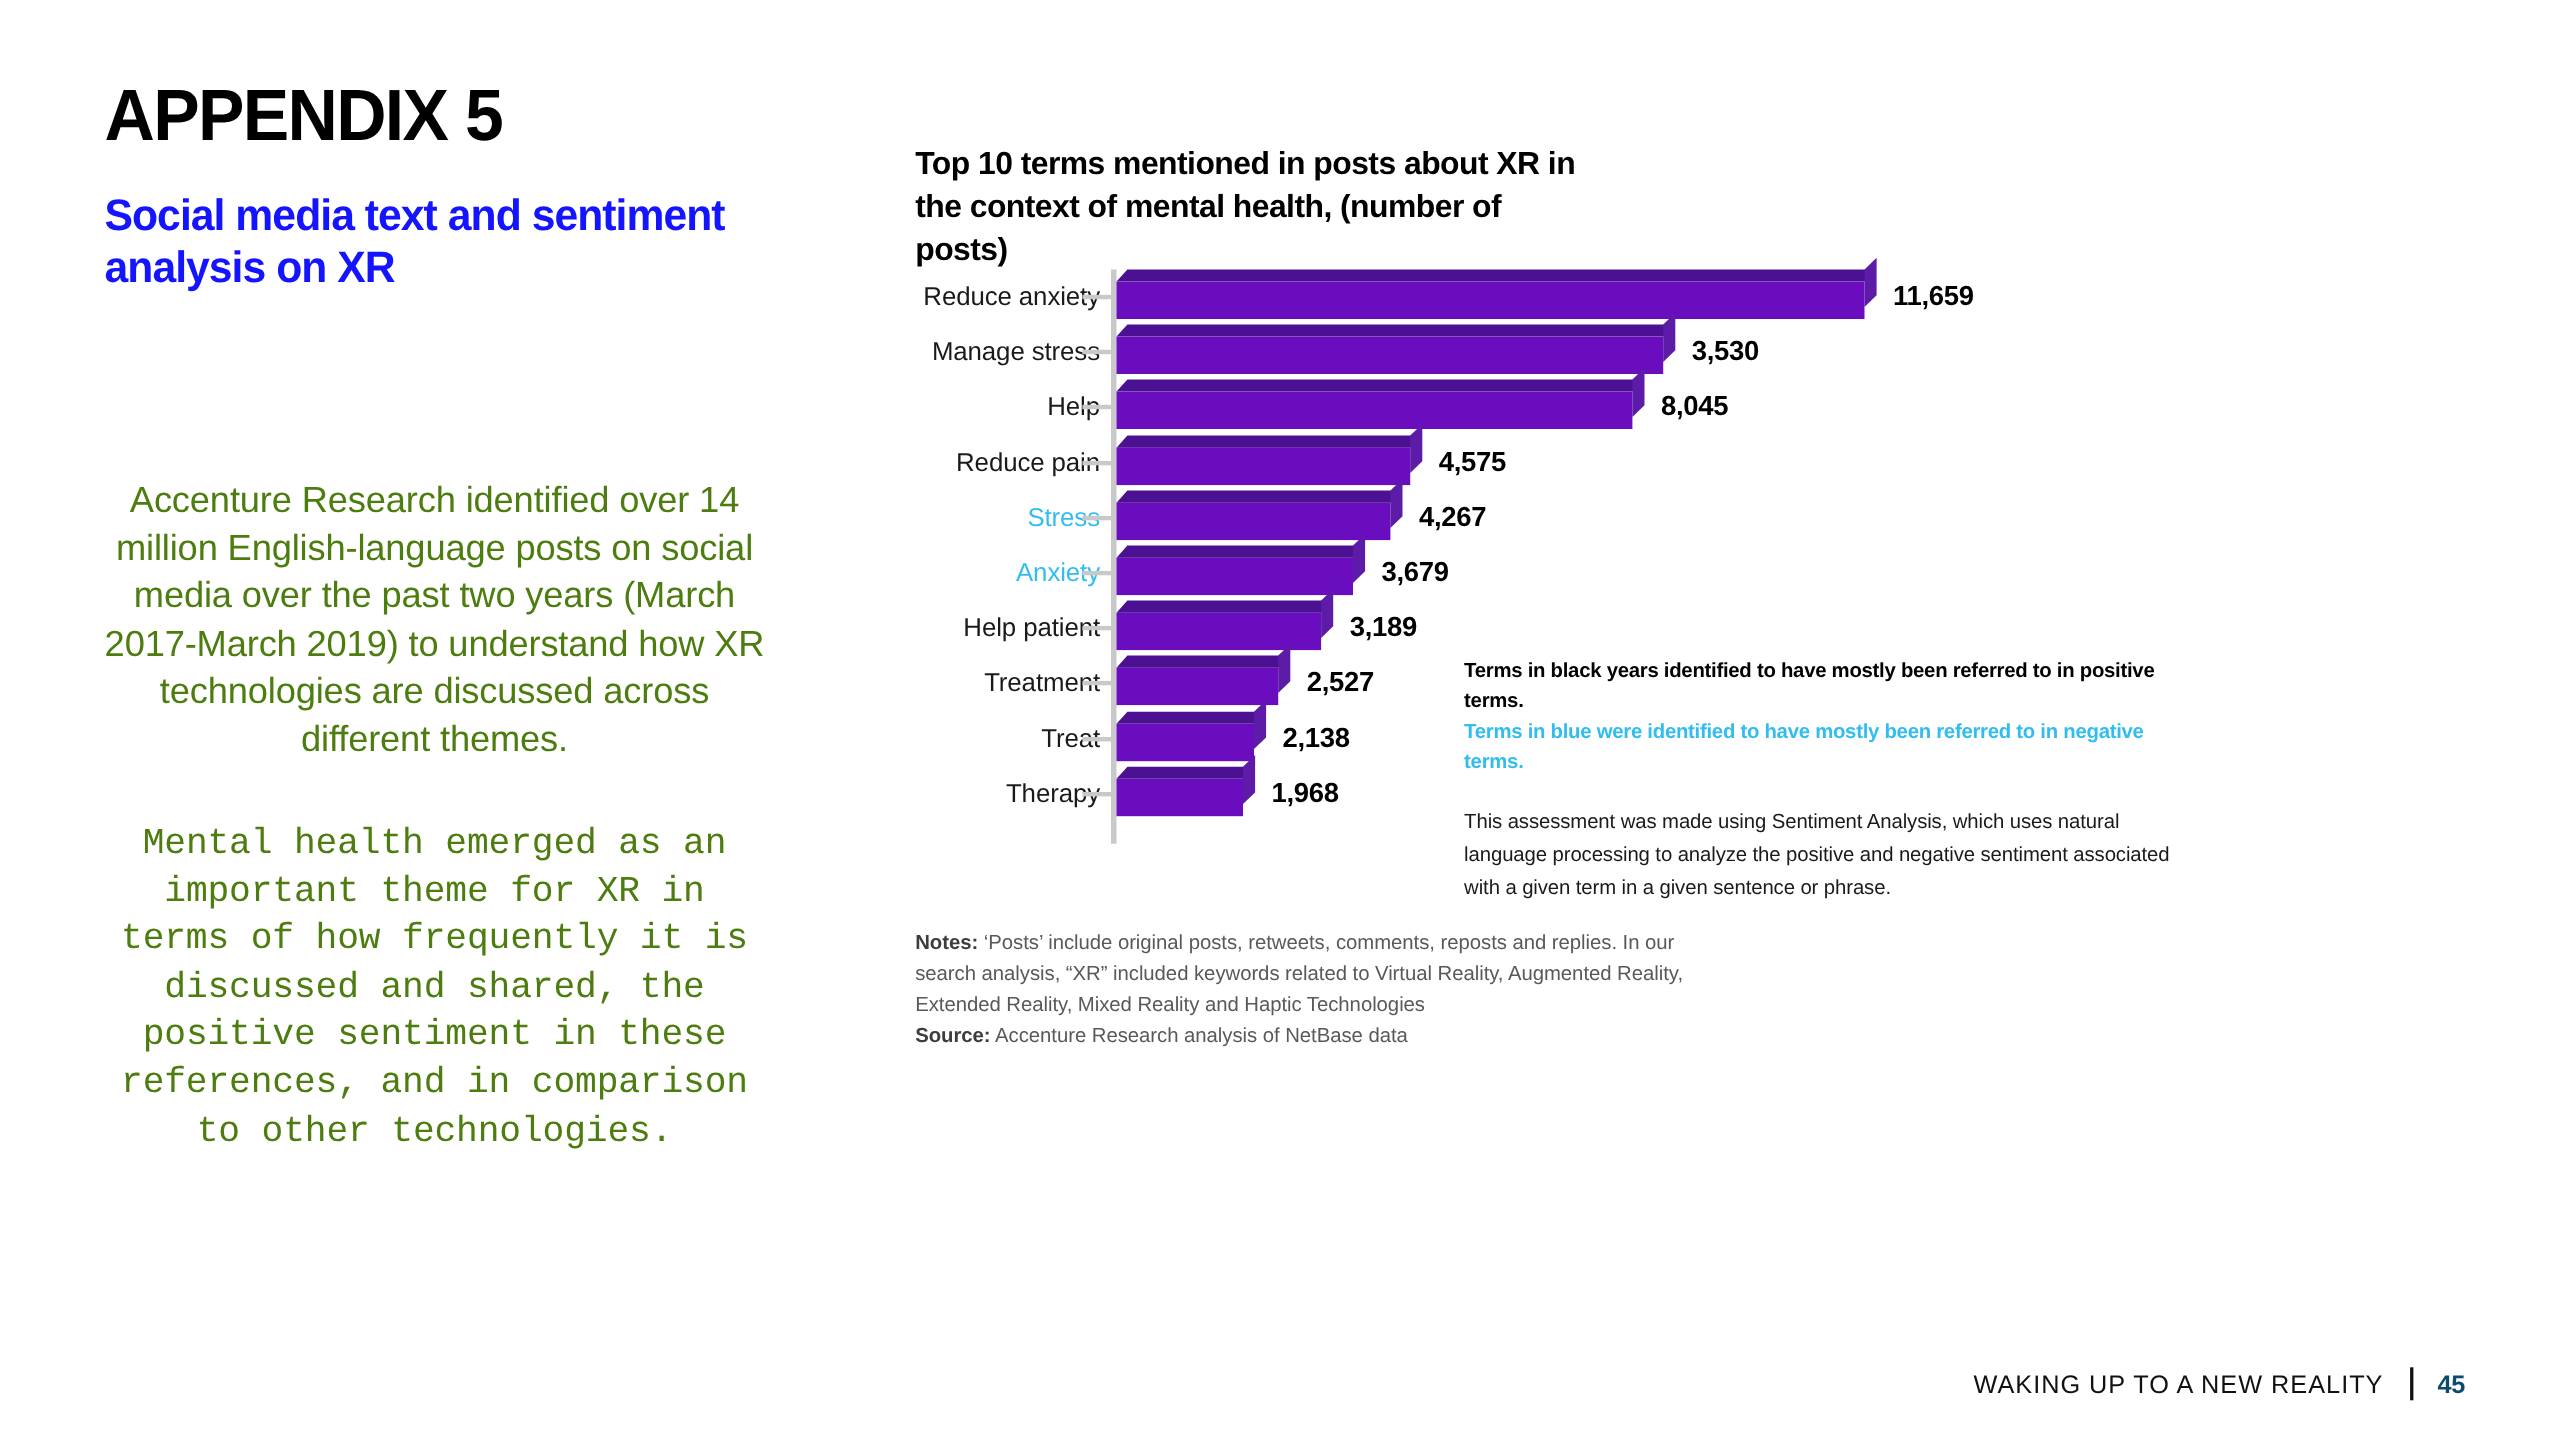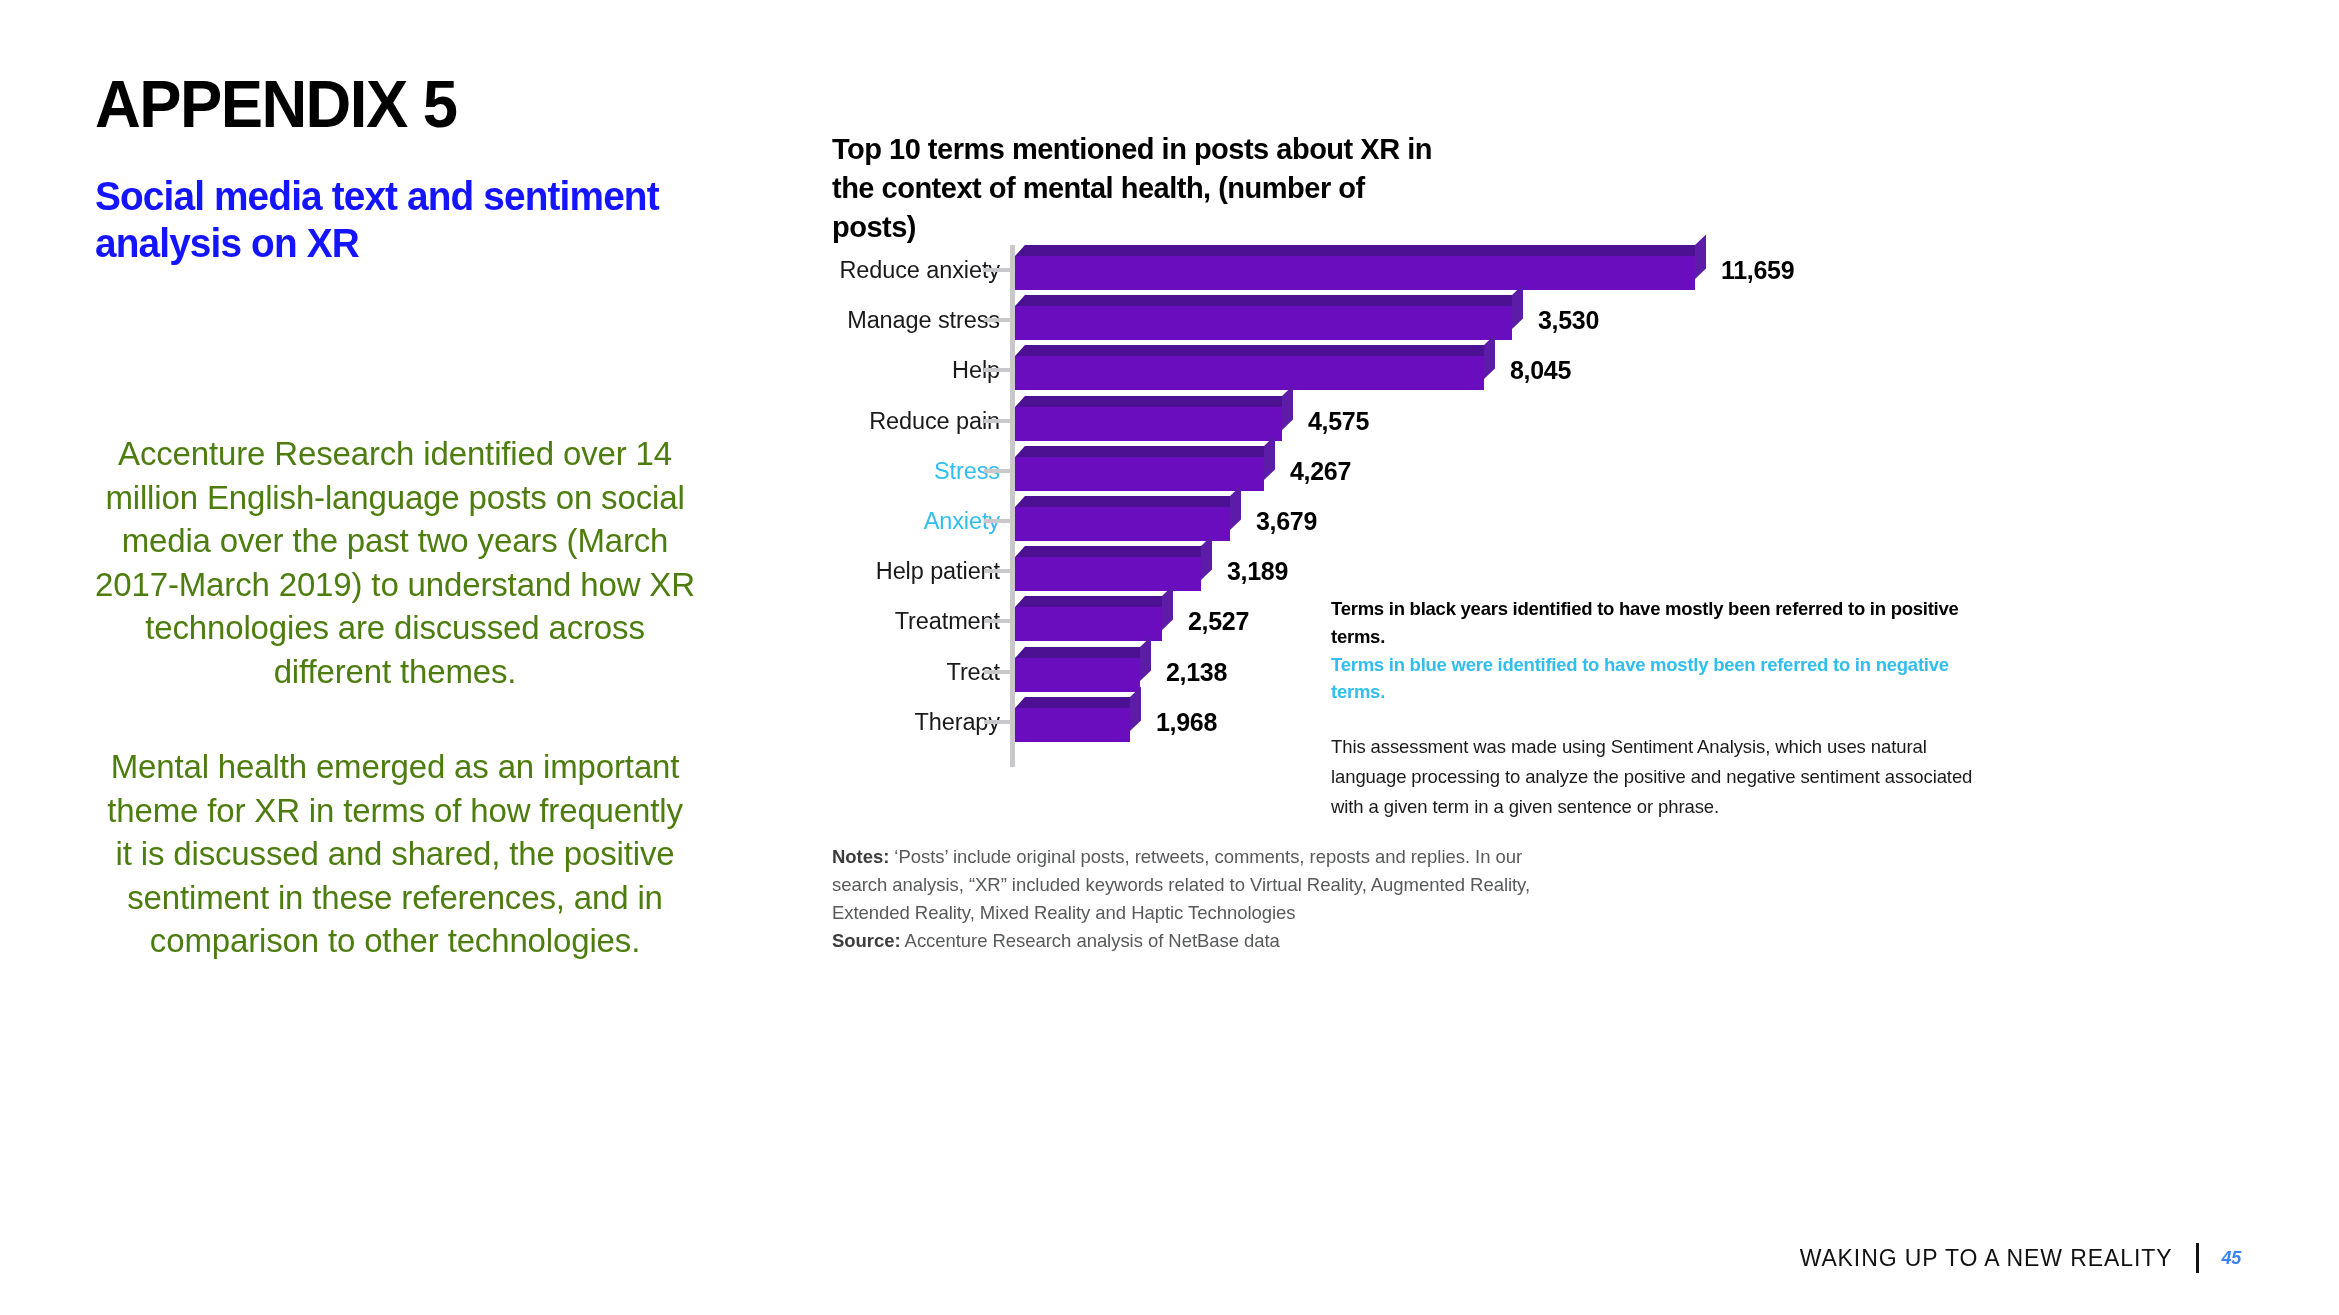--- a/index.html
+++ b/index.html
@@ -52,21 +52,21 @@
     width: 600px;
   }
   .body-para {
     font-size: 33px;
     line-height: 1.32;
     color: #4d7c0f;
     margin: 0 0 52px 0;
     letter-spacing: -0.15px;
     text-align: center;
   }
-  .body-para:last-child { margin-bottom: 17px; }
+  .body-para:last-child { margin-bottom: 17px; font-family: Liberation Mono, monospace; }
 
   
   .chart-block {
     position: absolute;
     left: 832px;
     top: 130px;
     width: 1100px;
   }
   .chart-title {
     font-size: 29px;
@@ -220,25 +220,24 @@
     letter-spacing: 0.9px;
     color: #111111;
   }
   .footer-divider {
     width: 3px;
     height: 30px;
     background: #111111;
     margin: 0 22px 0 24px;
   }
   .footer-page {
-    font-size: 18px;
-    font-weight: 700;
-    color: #3b82f6;
+    font-size: 23px;
+    font-weight: 700;
+    color: #0c4a6e;
     letter-spacing: -0.2px;
-    font-style: italic;
   }
 </style>
 </head>
 <body>
 
 <div class="left-col">
   <h1 class="appendix-title">APPENDIX 5</h1>
   <h2 class="section-subtitle">Social media text and sentiment analysis on XR</h2>
 </div>
 

